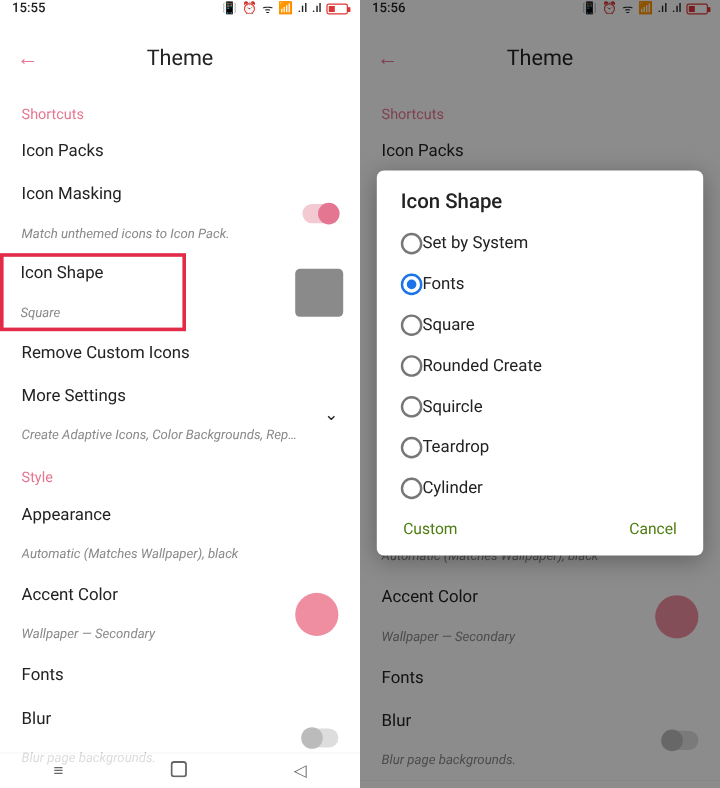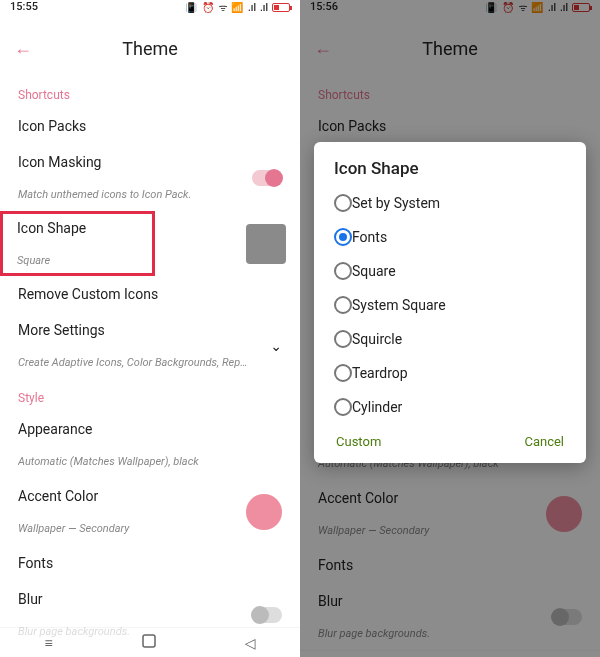--- a/index.html
+++ b/index.html
@@ -261,21 +261,21 @@
         <div class="dopt">
           <div class="radio sel"></div>
           <div class="olabel">Fonts</div>
         </div>
         <div class="dopt">
           <div class="radio"></div>
           <div class="olabel">Square</div>
         </div>
         <div class="dopt">
           <div class="radio"></div>
-          <div class="olabel">System Square</div>
+          <div class="olabel">Rounded Create</div>
         </div>
         <div class="dopt">
           <div class="radio"></div>
           <div class="olabel">Squircle</div>
         </div>
         <div class="dopt">
           <div class="radio"></div>
           <div class="olabel">Teardrop</div>
         </div>
         <div class="dopt">

